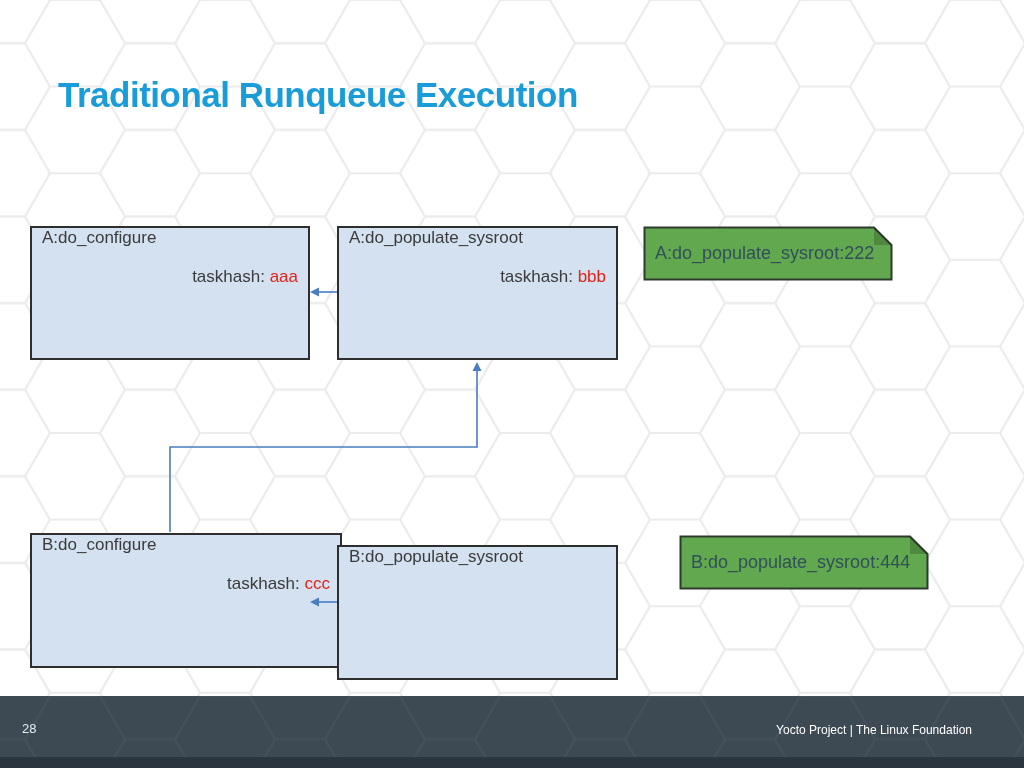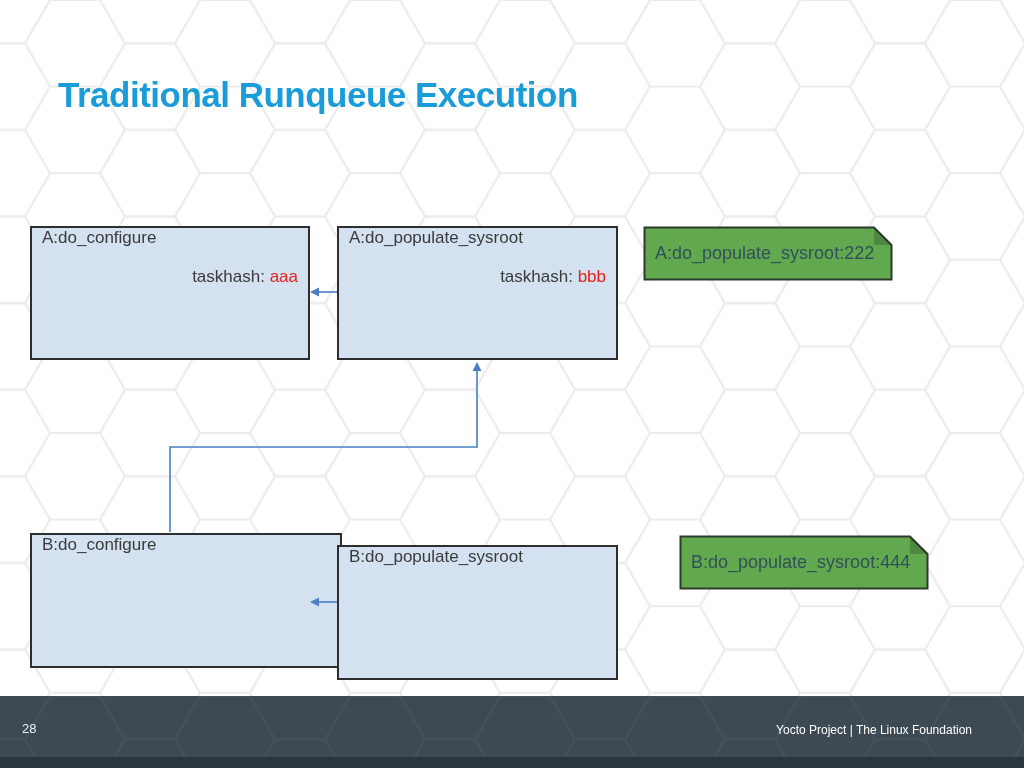--- a/index.html
+++ b/index.html
@@ -92,20 +92,21 @@
     <div class="task-hash"><span>taskhash: </span><span class="hash-value">aaa</span></div>
   </div>
 
   <div class="task-box" id="box-a-sysroot">
     <div class="task-name">A:do_populate_sysroot</div>
     <div class="task-hash"><span>taskhash: </span><span class="hash-value">bbb</span></div>
   </div>
 
   <div class="task-box" id="box-b-configure">
     <div class="task-name">B:do_configure</div>
+    <div class="task-hash"><span>taskhash: </span><span class="hash-value">ccc</span></div>
   </div>
 
   <div class="task-box" id="box-b-sysroot">
     <div class="task-name">B:do_populate_sysroot</div>
   </div>
 
   <div class="note" id="note-a">
     <svg width="250" height="55" aria-hidden="true">
       <path d="M1.5,1.5 H231 L248.5,19 V53.5 H1.5 Z" fill="#61a84f" stroke="#2d3b2d" stroke-width="2"></path>
       <path d="M231,1.5 L248.5,19 H231 Z" fill="rgba(0,0,0,0.18)"></path>

